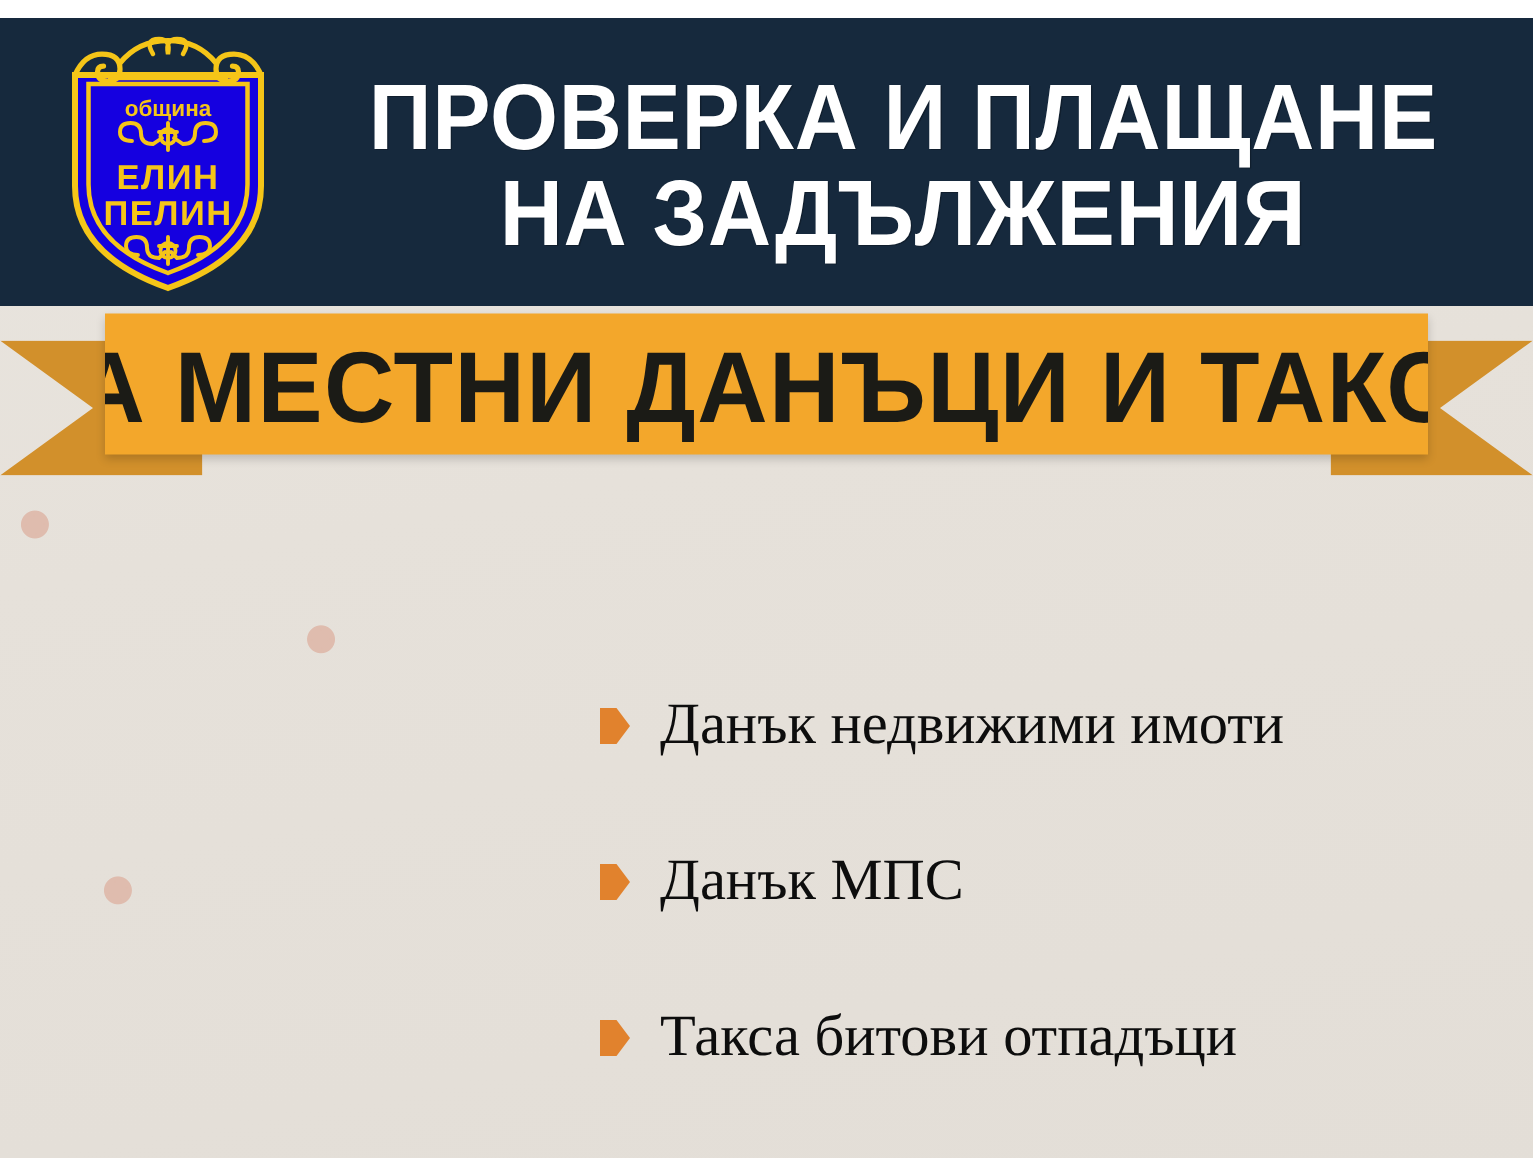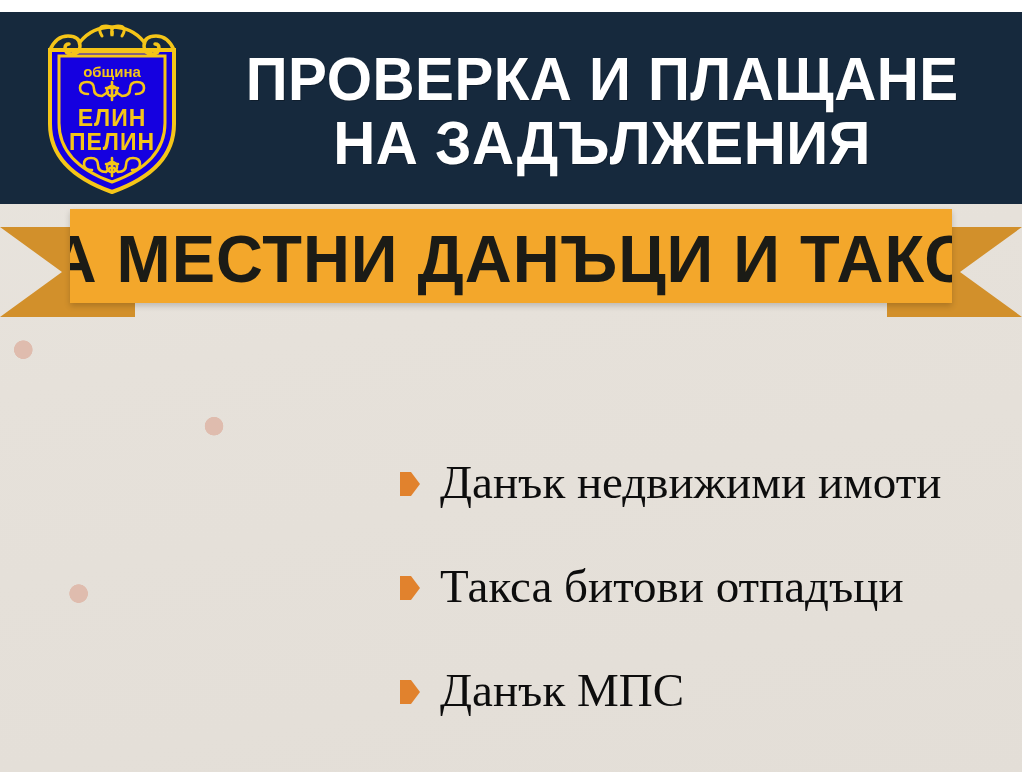--- a/index.html
+++ b/index.html
@@ -190,21 +190,21 @@
     flex: 0 0 auto;
     width: 20px;
     height: 24px;
     margin-right: 20px;
     margin-top: 4px;
     background: #e1822d;
     clip-path: polygon(0 0, 11px 0, 20px 12px, 11px 24px, 0 24px);
   }
   .bullet-label {
     font-family: "Liberation Serif", "DejaVu Serif", serif;
-    font-size: 47px;
+    font-size: 39px;
     font-weight: 400;
     color: #0d0d0d;
     line-height: 1;
     white-space: nowrap;
   }
 </style>
 </head>
 <body>
 
 <div class="poster">
@@ -309,23 +309,23 @@
 
   <div class="bullets">
 
     <div class="bullet-item">
       <span class="bullet-marker"></span>
       <span class="bullet-label">Данък недвижими имоти</span>
     </div>
 
     <div class="bullet-item">
       <span class="bullet-marker"></span>
-      <span class="bullet-label">Такса битови отпадъци</span>
+      <span class="bullet-label">Данък МПС</span>
     </div>
 
     <div class="bullet-item">
       <span class="bullet-marker"></span>
-      <span class="bullet-label">Данък МПС</span>
+      <span class="bullet-label">Такса битови отпадъци</span>
     </div>
 
   </div>
 
 </div>
 
 </body></html>

